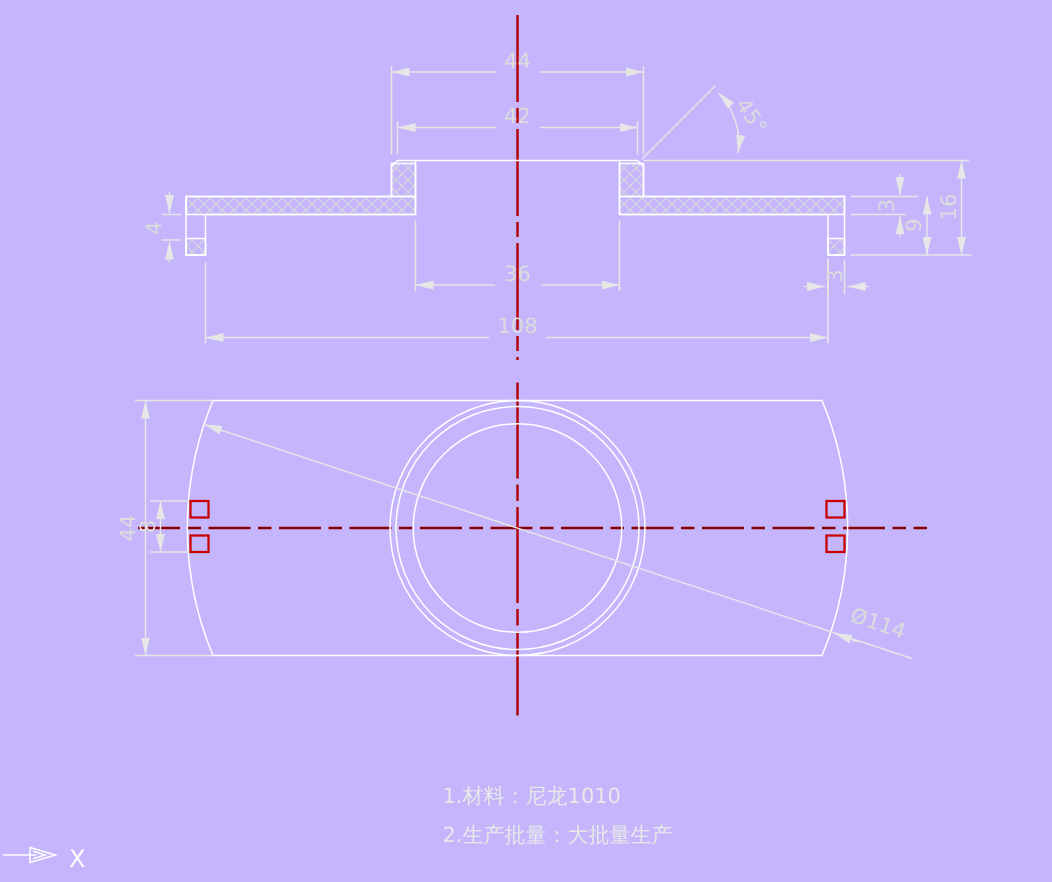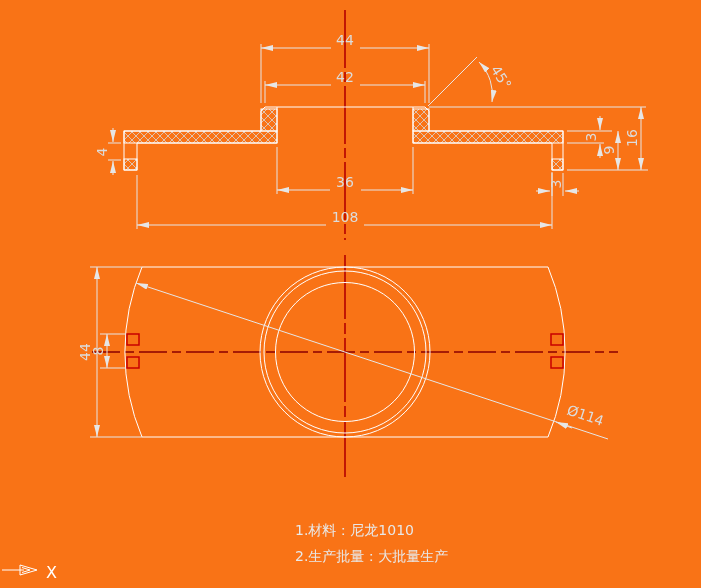--- a/index.html
+++ b/index.html
@@ -1,16 +1,16 @@
 <!DOCTYPE html>
 <html><head>
 <meta charset="utf-8">
 <style>
   html,body{margin:0;padding:0;background:#000;}
-  #stage{position:relative;width:701px;height:588px;background:#f97316;overflow:hidden;
+  #stage{position:relative;width:701px;height:588px;background:#c4b5fd;overflow:hidden;
          font-family:"DejaVu Sans",sans-serif;}
   svg{position:absolute;left:0;top:0;}
   .wl{stroke:#ffffff;stroke-width:1;fill:none;}                 
   .dl{stroke:#e6e6e6;stroke-width:1;fill:none;}                 
   .clv{stroke:#b40000;stroke-width:1.6;fill:none;}              
   .clh{stroke:#8a0000;stroke-width:1.6;fill:none;}              
   .feat{stroke:#c80000;stroke-width:1.5;fill:none;}             
   .hatch{fill:url(#xh);stroke:#ffffff;stroke-width:1;}
   text{fill:#dcdcdc;font-size:14px;font-family:"DejaVu Sans",sans-serif;}
   .note{font-size:14px;fill:#e8e8e8;}

